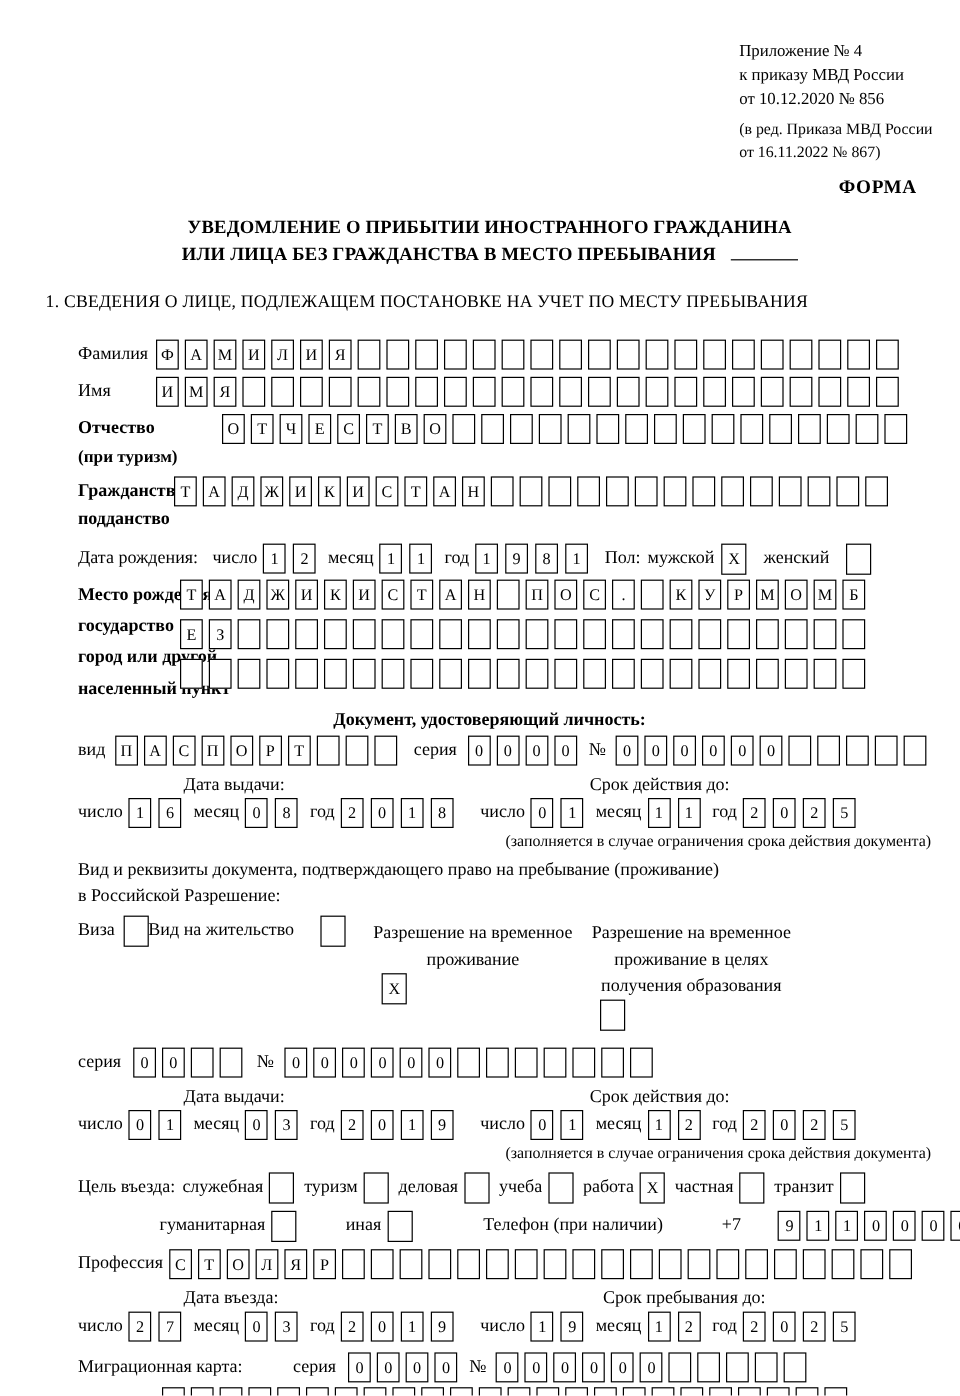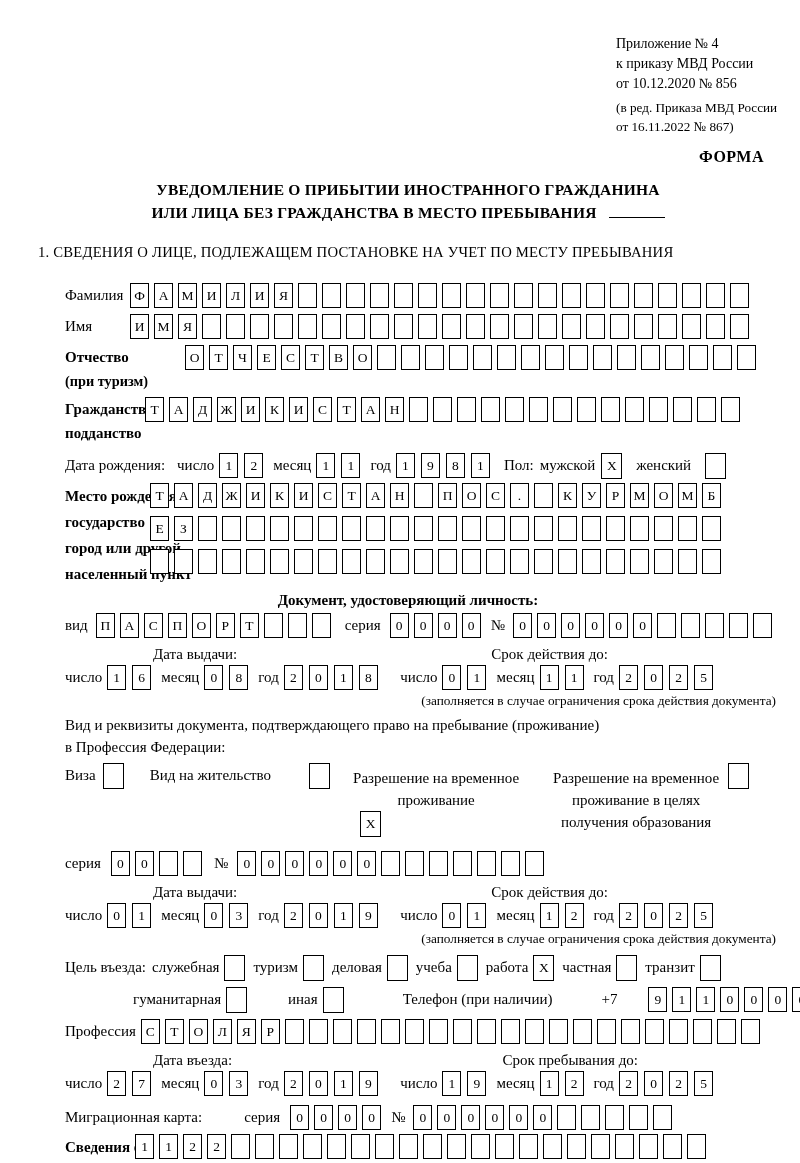--- a/index.html
+++ b/index.html
@@ -392,36 +392,36 @@
           <span class="cell">0</span>
           <span class="cell">2</span>
           <span class="cell">5</span>
         </span>
     </span>
   </div>
 
   <div class="note">(заполняется в случае ограничения срока действия документа)</div>
 
   <div class="intro">Вид и реквизиты документа, подтверждающего право на пребывание (проживание)</div>
-  <div class="intro" style="margin-top:5px;">в Профессия Федерации:</div>
+  <div class="intro" style="margin-top:5px;">в Российской Разрешение:</div>
 
   <div class="row" style="margin-top:7px;">
     <span class="opt">
       <span class="optlbl" style="margin-right:7px;">Виза</span>
       <span class="cell cb"></span>
     </span>
-    <span class="opt" style="margin-left:26px;gap:16px;">
+    <span class="opt" style="">
       <span class="optlbl" style="margin-right:22px;">Вид на жительство</span>
       <span class="cell cb"></span>
     </span>
     <span class="opt" style="margin-left:22px;flex-direction:column;">
       <span class="optlbl multi">Разрешение на временное проживание</span>
       <span class="cell cb" style="margin-left:8px;">X</span>
     </span>
-    <span class="opt" style="margin-left:32px;">
+    <span class="opt" style="margin-left:14px;flex-direction:column;">
       <span class="optlbl multi">Разрешение на временное проживание в целях получения образования</span>
       <span class="cell cb" style="margin-left:8px;"></span>
     </span>
   </div>
 
   <div class="row" style="margin-top:14px;">
     <span class="lbl" style="margin-right:10px;">серия</span>
     <span class="cellrow">
         <span class="cell">0</span>
         <span class="cell">0</span>

